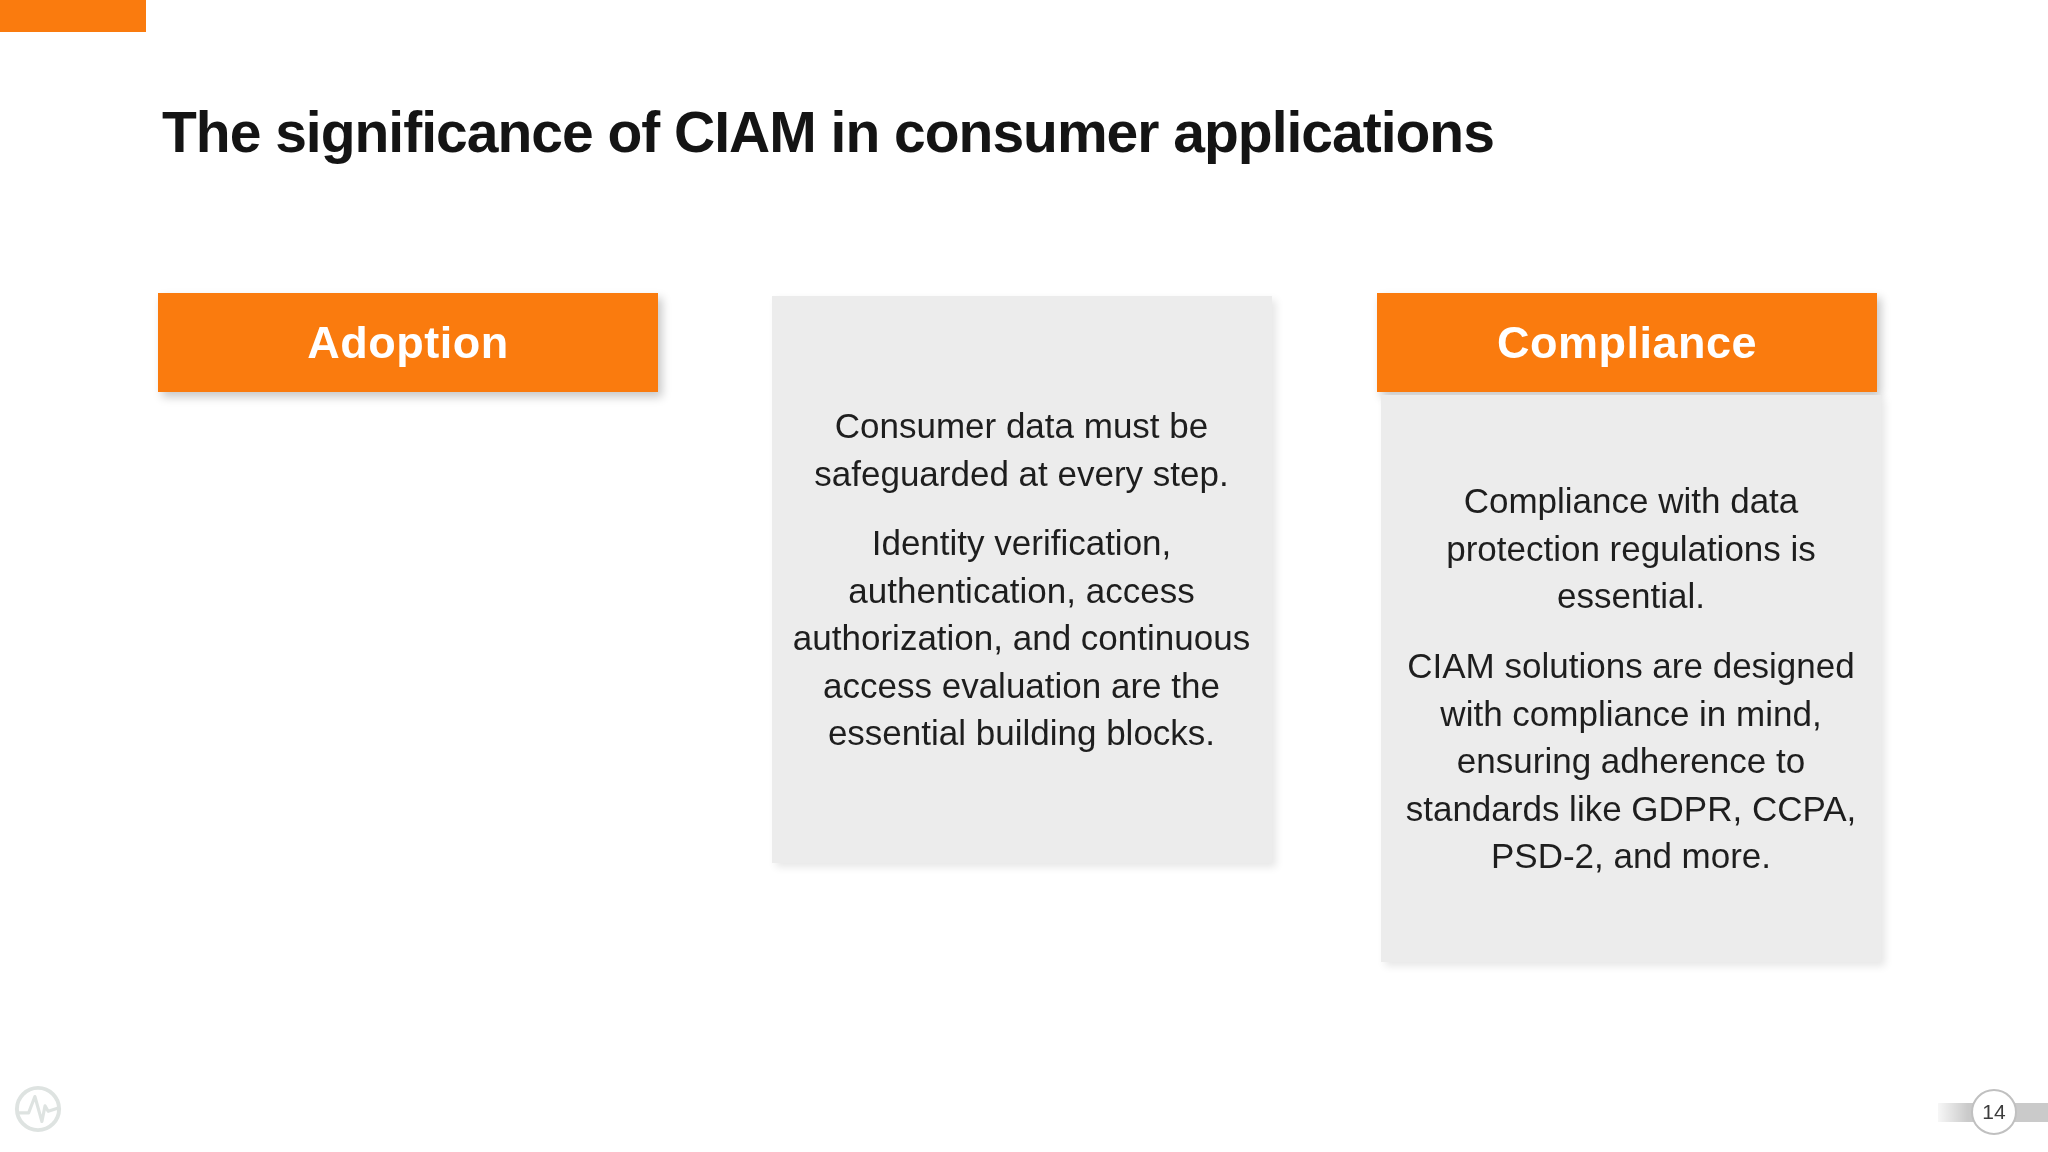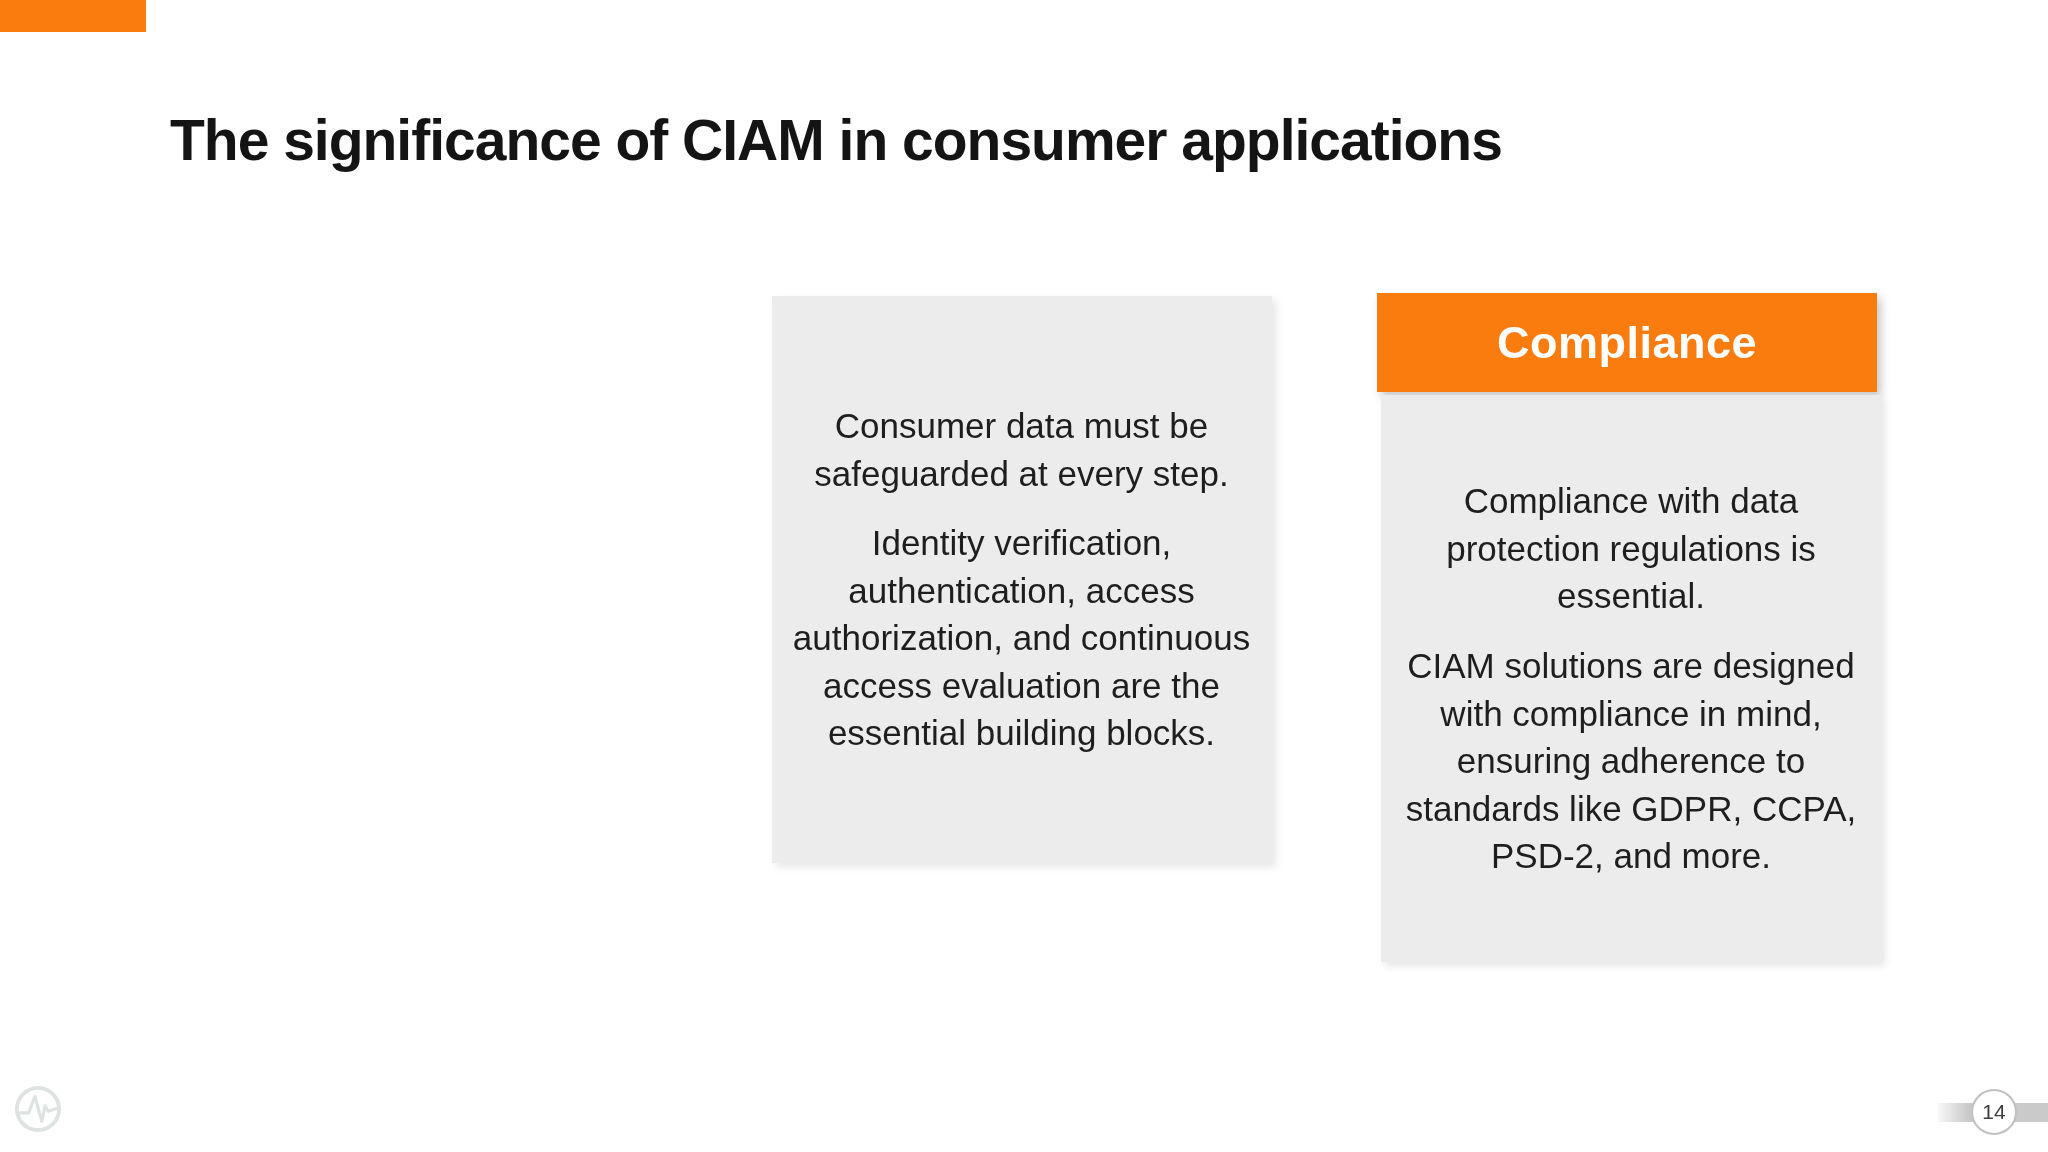--- a/index.html
+++ b/index.html
@@ -15,21 +15,21 @@
   
   .accent-block{
     position:absolute;left:0;top:0;
     width:146px;height:32px;
     background:var(--accent,#FA7B0E);
   }
 
   
   .title{
     position:absolute;left:158px;top:96px;
-    margin:12px;
+    margin:4px;
     font-size:57px;font-weight:700;letter-spacing:-1px;
     line-height:1.15;
     color:var(--title-text,#141414);
     white-space:nowrap;
   }
 
   
   .cards{
     position:absolute;left:158px;top:293px;
     width:1723px;
@@ -93,20 +93,23 @@
 
 <div class="slide">
 
   <div class="accent-block"></div>
 
   <h1 class="title">The significance of CIAM in consumer applications</h1>
 
   <div class="cards">
 
     <section class="card">
+      <header class="card-header">
+        <span>Adoption</span>
+      </header>
     </section>
 
     <section class="card">
       <div class="card-body">
         <p>Consumer data must be safeguarded at every step.</p>
         <p>Identity verification, authentication, access authorization, and continuous access evaluation are the essential building blocks.</p>
       </div>
     </section>
 
     <section class="card">

